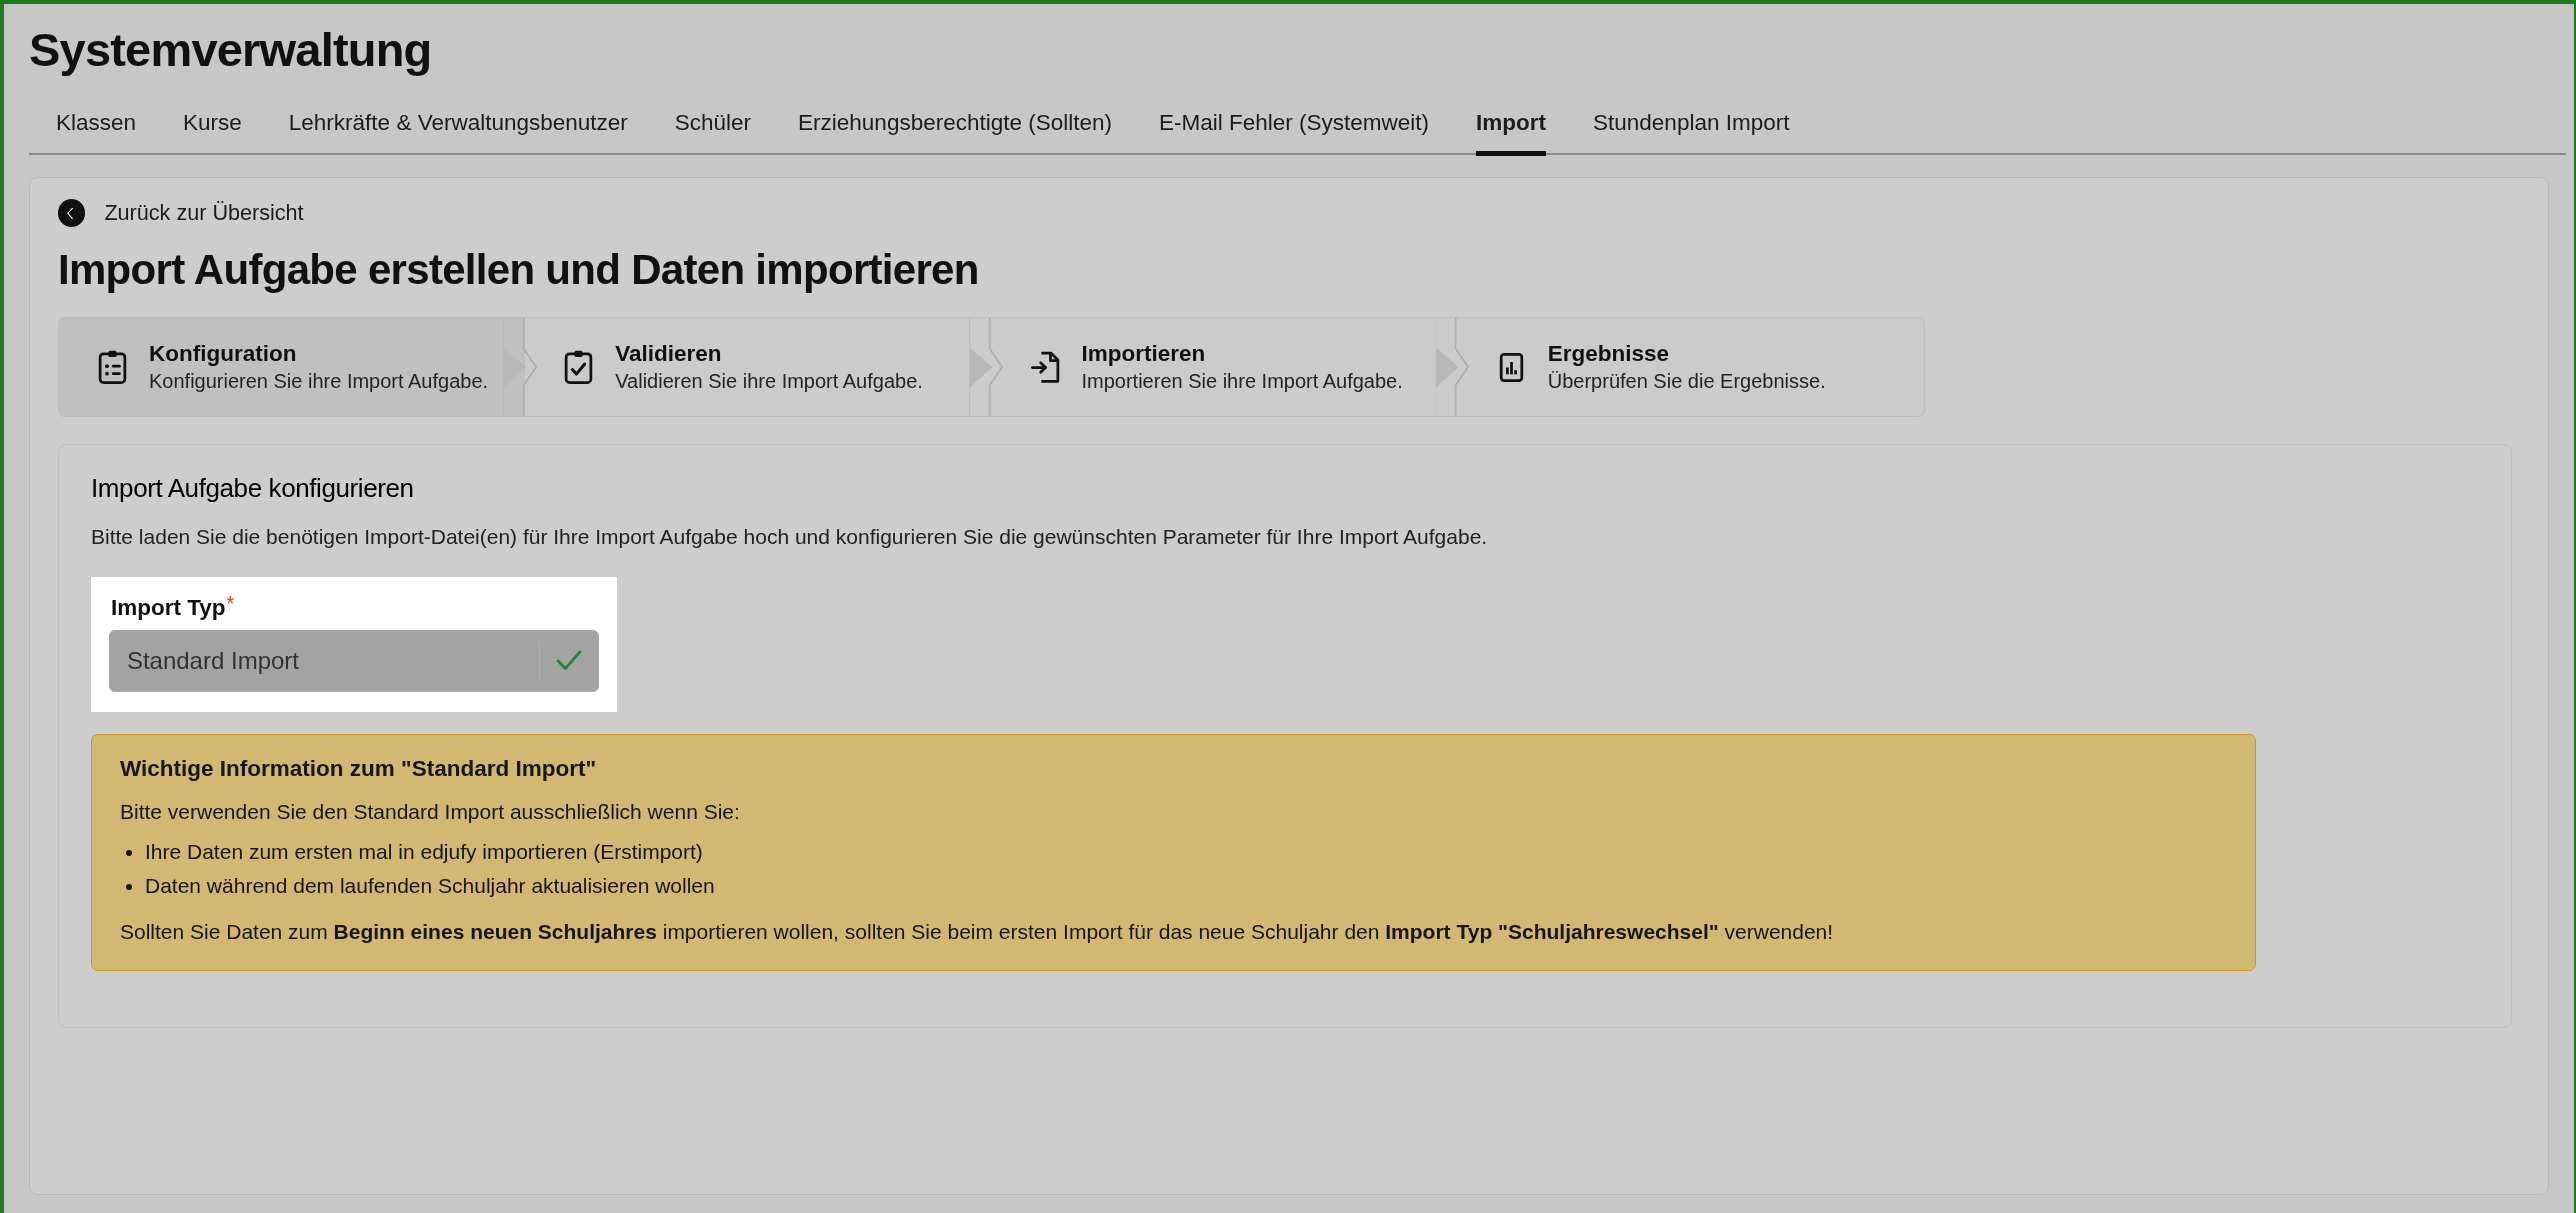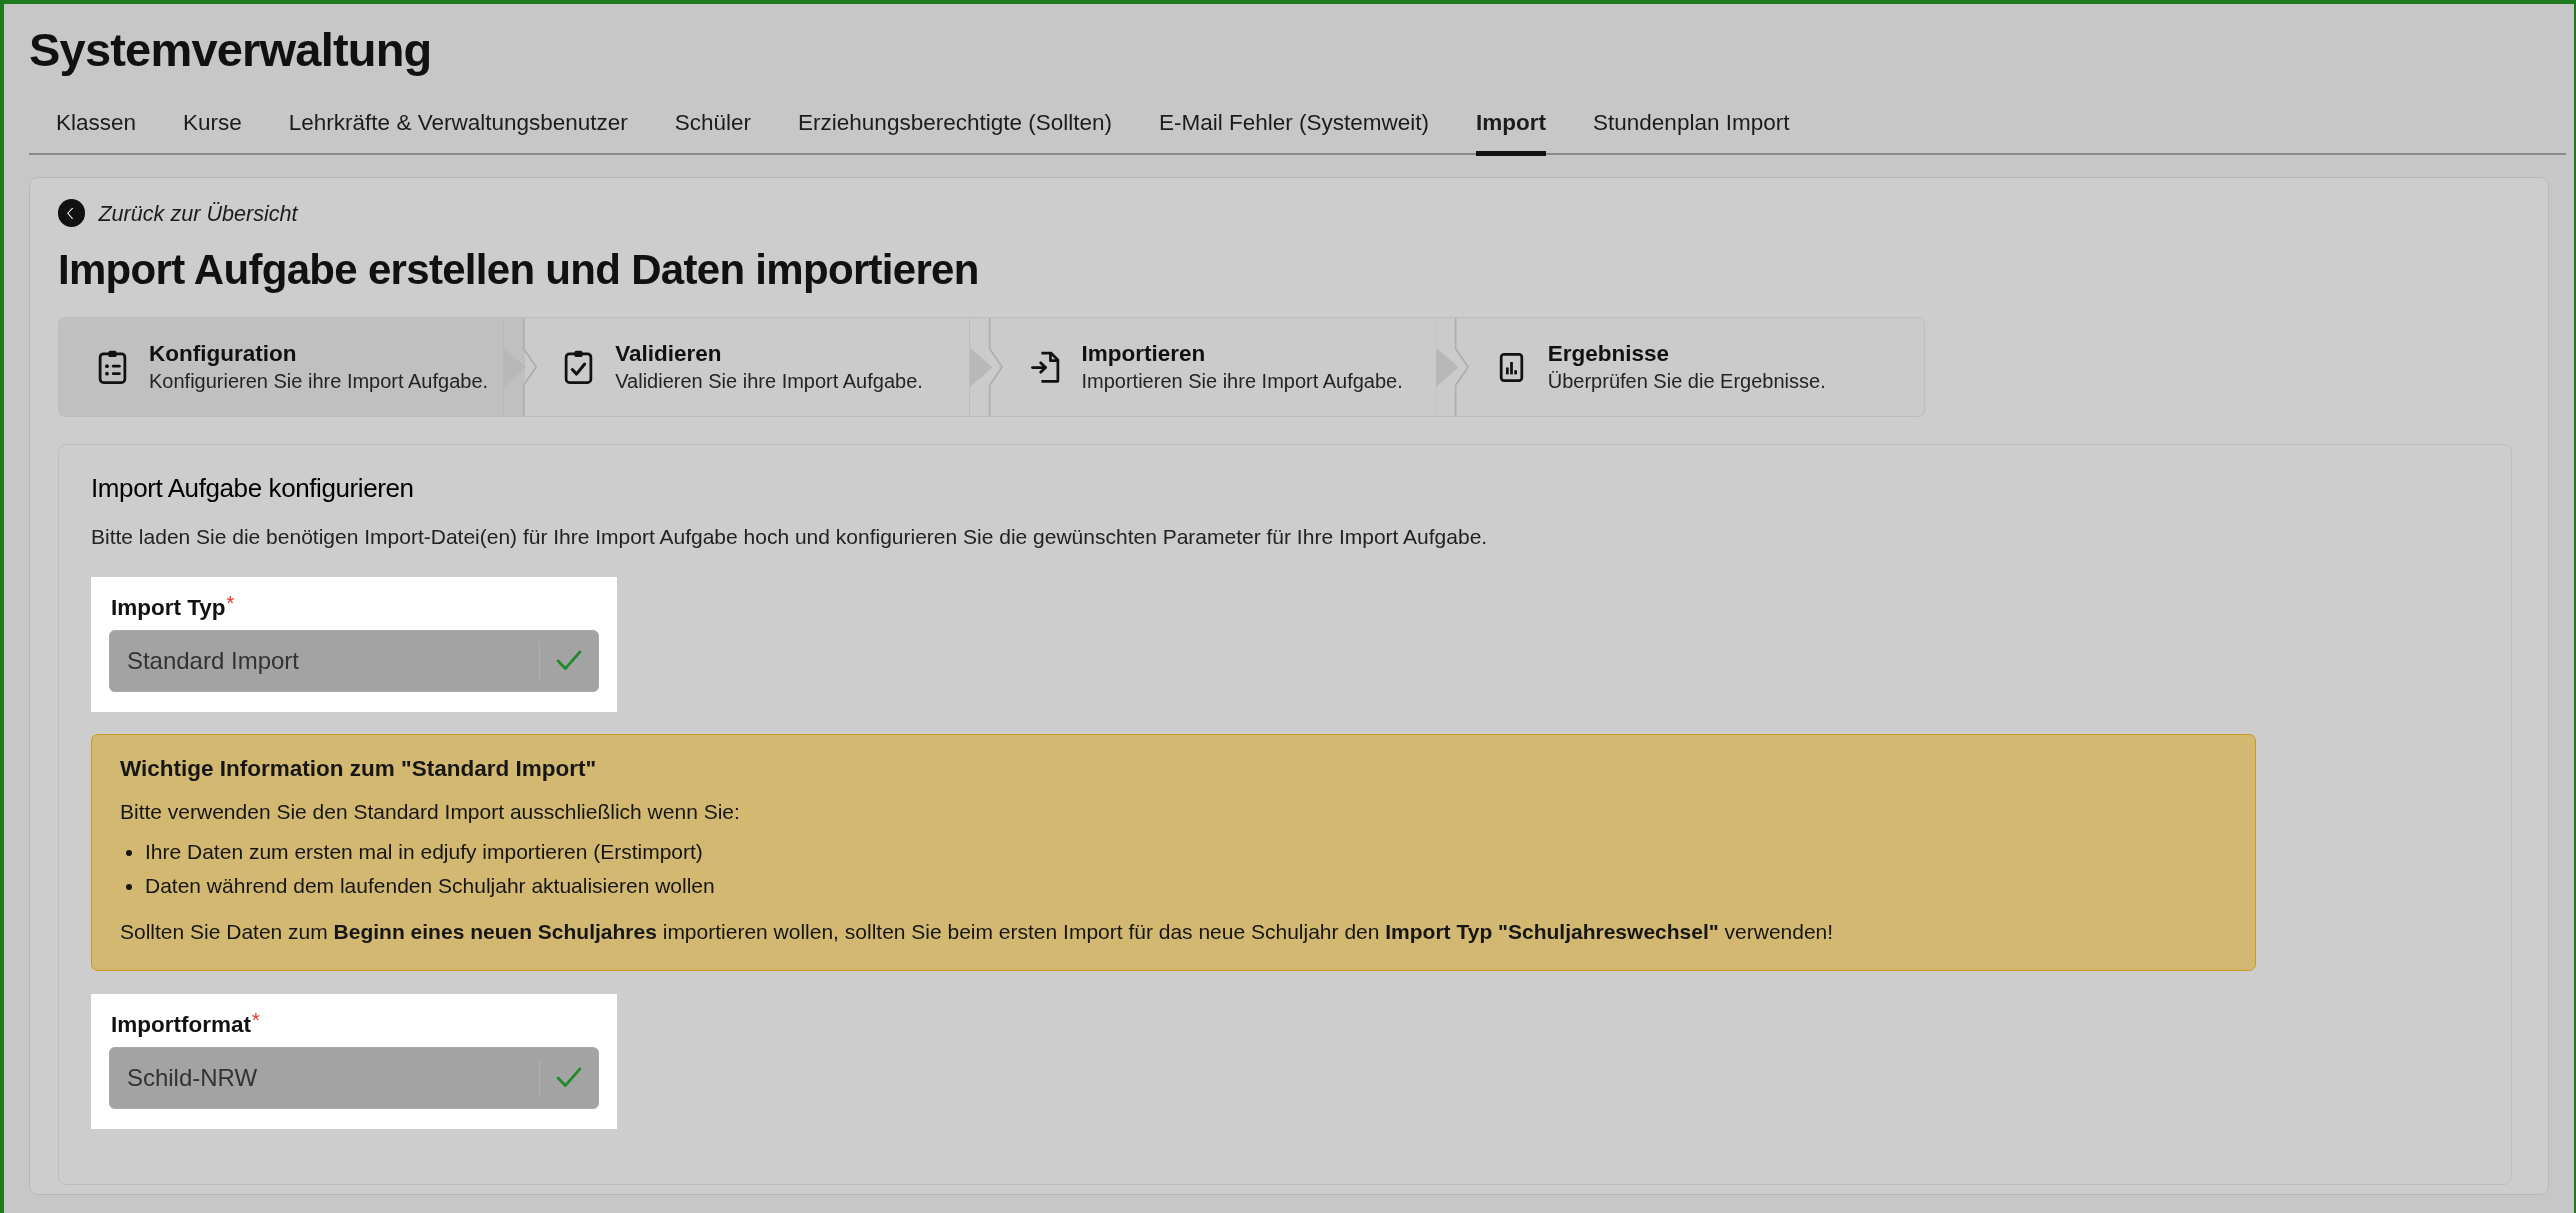--- a/index.html
+++ b/index.html
@@ -64,26 +64,25 @@
     background: #cdcdcd;
     border: 0.8px solid #b9b9b9;
     border-radius: 8.3px;
     padding: 21.6px 28px 0 28px;
     height: calc(100% - 191px);
     overflow: hidden;
   }
 
   .back-link {
     display: flex;
-    align-items: flex-end;
-    gap: 13px;
+    align-items: center;
+    gap: 19px;
     margin: 0 0 21.6px 0;
     cursor: pointer;
     width: fit-content;
-    font-style: italic;
   }
   .back-circle {
     width: 27.4px; height: 27.4px;
     border-radius: 50%;
     background: #111;
     display: flex; align-items: center; justify-content: center;
     flex: 0 0 auto;
   }
   .back-circle svg { display: block; }
   .back-label {
@@ -382,30 +381,16 @@
     <div class="warn-box">
       <p class="warn-title">Wichtige Information zum "Standard Import"</p>
       <p class="warn-lead">Bitte verwenden Sie den Standard Import ausschließlich wenn Sie:</p>
       <ul class="warn-list">
         <li>Ihre Daten zum ersten mal in edjufy importieren (Erstimport)</li>
         <li>Daten während dem laufenden Schuljahr aktualisieren wollen</li>
       </ul>
       <p class="warn-foot"><span>Sollten Sie Daten zum </span><b>Beginn eines neuen Schuljahres</b><span> importieren wollen, sollten Sie beim ersten Import für das neue Schuljahr den </span><b>Import Typ "Schuljahreswechsel"</b><span> verwenden!</span></p>
     </div>
 
-    <div class="field-card">
-      <div>
-        <span class="field-label">Importformat</span><span class="req-star">*</span>
-      </div>
-      <div class="select-box">
-        <span class="select-value">Schild-NRW</span>
-        <span class="select-divider"></span>
-        <span class="select-check">
-          <svg width="28" height="23" viewBox="0 0 24 20">
-            <path d="M2.5 10.5 L8.8 17 L21.5 2.5" fill="none" stroke="#1e8a28" stroke-width="2.4" stroke-linecap="round" stroke-linejoin="round"></path>
-          </svg>
-        </span>
-      </div>
-    </div>
 
   </div>
 </div>
 
 
 </body></html>

